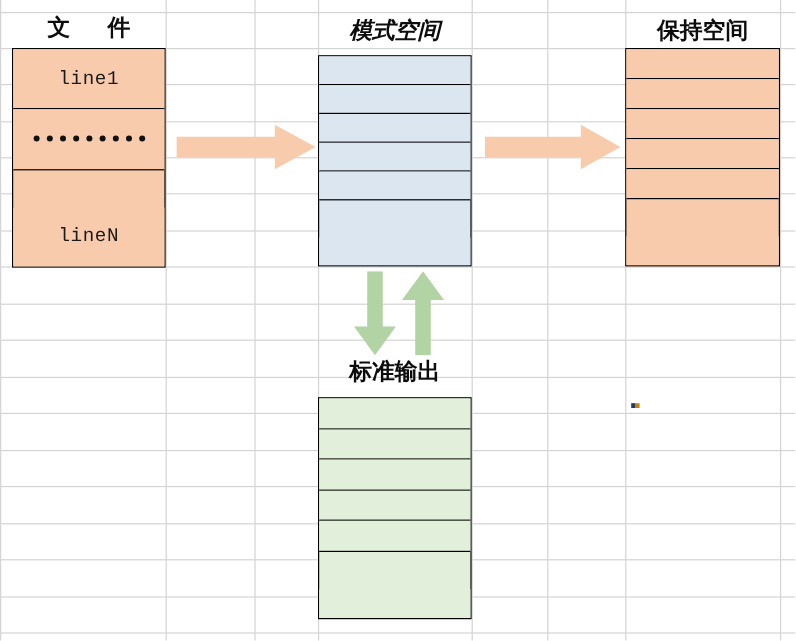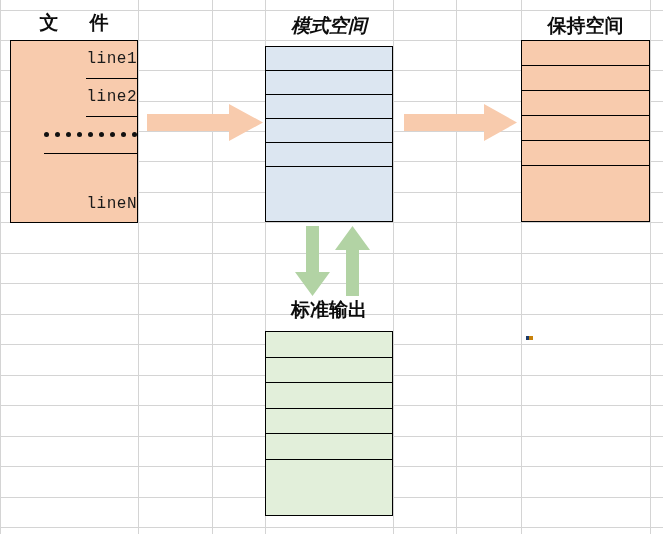--- a/index.html
+++ b/index.html
@@ -52,21 +52,21 @@
     border-bottom: 1.6px solid #000000;
     display: flex;
     align-items: center;
     justify-content: center;
     font-size: 17px;
     color: #1a1a1a;
     letter-spacing: 0.5px;
   }
   .cell:last-child { border-bottom: none; margin-top: 31px; }
 
-  .stack-file   { left: 10px;  top: 40px;  width: 128px; height: 183px; background: #f8cbad; align-items: flex-end; }
+  .stack-file   { left: 10px;  top: 40px;  width: 128px; height: 183px; background: #f8cbad; }
   .stack-file .cell { background: #f8cbad; font-family: "Liberation Mono", "DejaVu Sans Mono", monospace; font-size: 16px; }
 
   .stack-pattern { left: 265px; top: 46px;  width: 128px; height: 176px; background: #dce6f1; }
   .stack-pattern .cell { background: #dce6f1; }
 
   .stack-stdout  { left: 521px; top: 40px;  width: 129px; height: 182px; background: #f8cbad; }
   .stack-stdout .cell { background: #f8cbad; }
 
   .stack-hold    { left: 265px; top: 331px; width: 128px; height: 185px; background: #e2efda; }
   .stack-hold .cell { background: #e2efda; }
@@ -168,21 +168,20 @@
     <polygon points="17.5,0 35,24 24,24 24,70 11,70 11,24 0,24" fill="#b2d3a4"></polygon>
   </svg>
 
   <div class="title title-file">文　件</div>
   <div class="title title-pattern">模式空间</div>
   <div class="title title-stdout">保持空间</div>
   <div class="title title-hold">标准输出</div>
 
   <div class="stack stack-file">
     <div class="cell">line1</div>
-    <div class="cell">line2</div>
     <div class="cell">
       <span class="dots" id="dots-holder">
           <i></i>
           <i></i>
           <i></i>
           <i></i>
           <i></i>
           <i></i>
           <i></i>
           <i></i>

